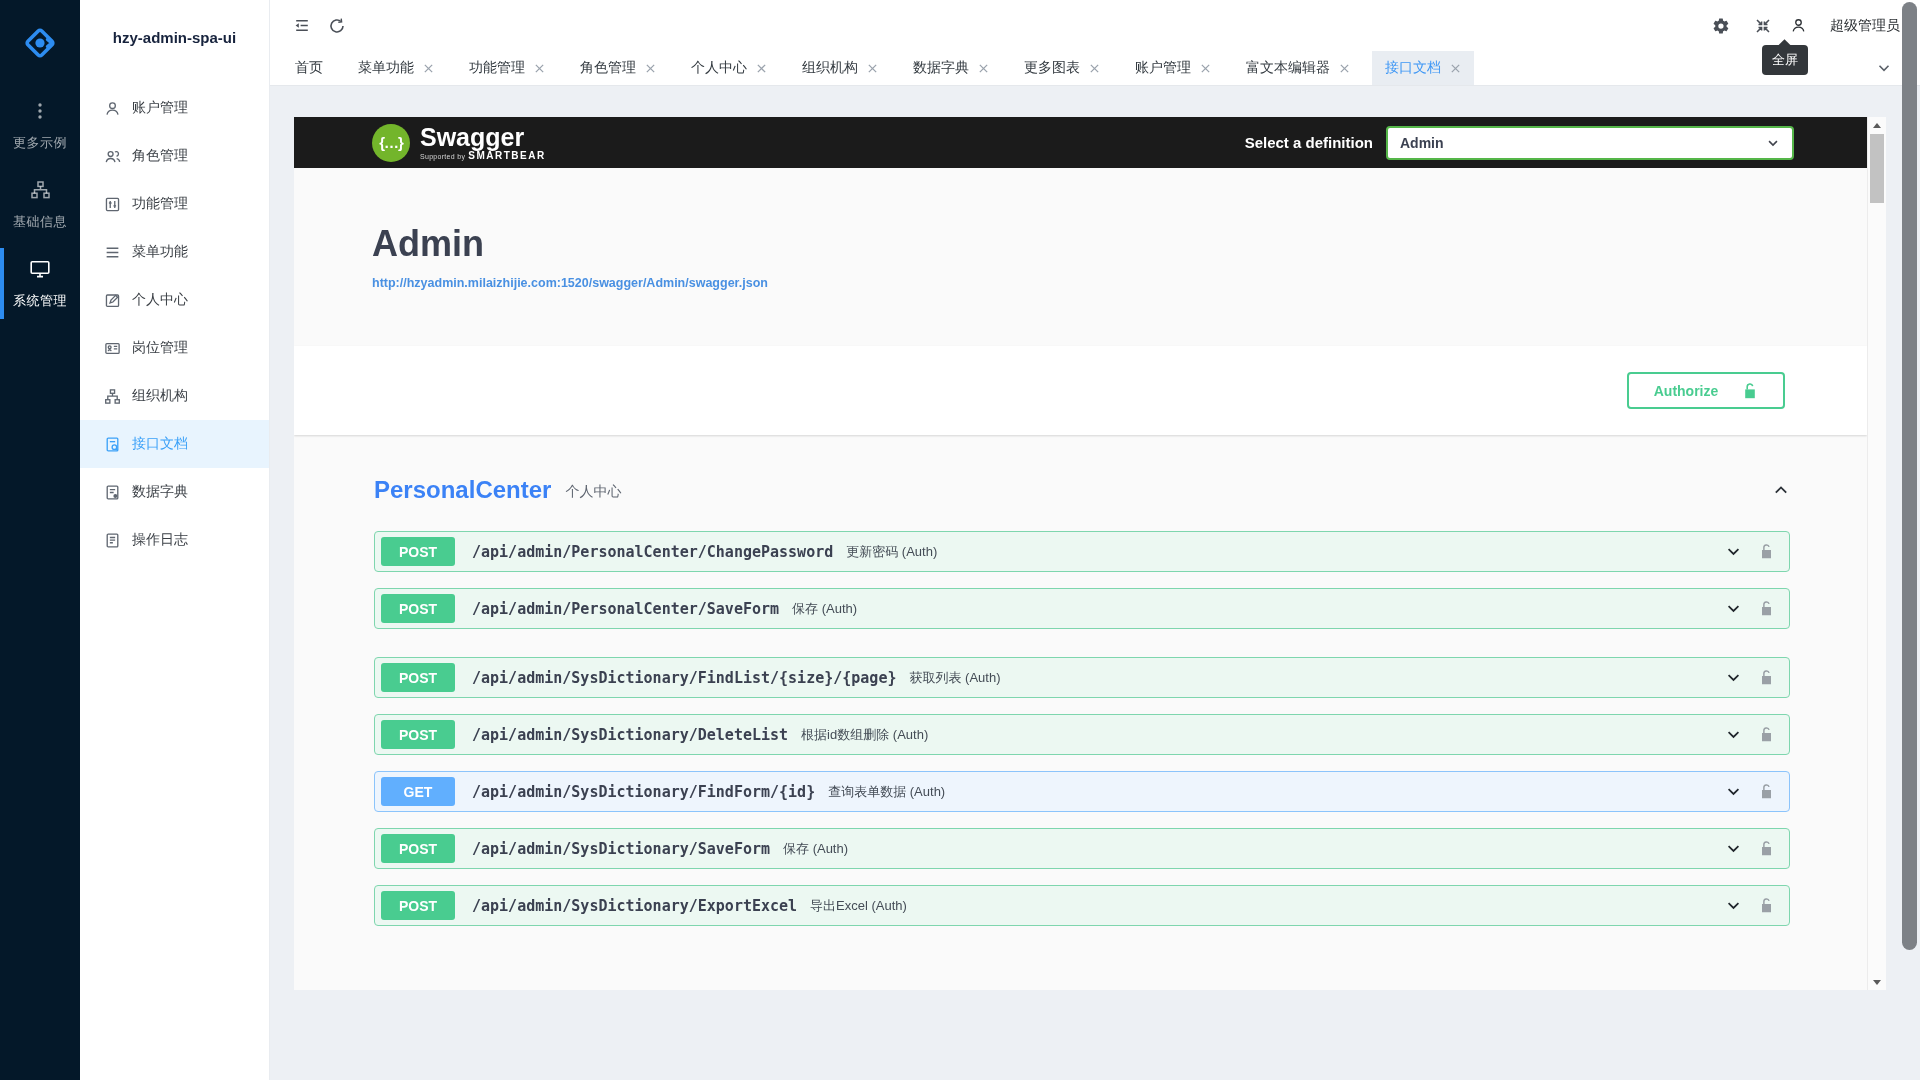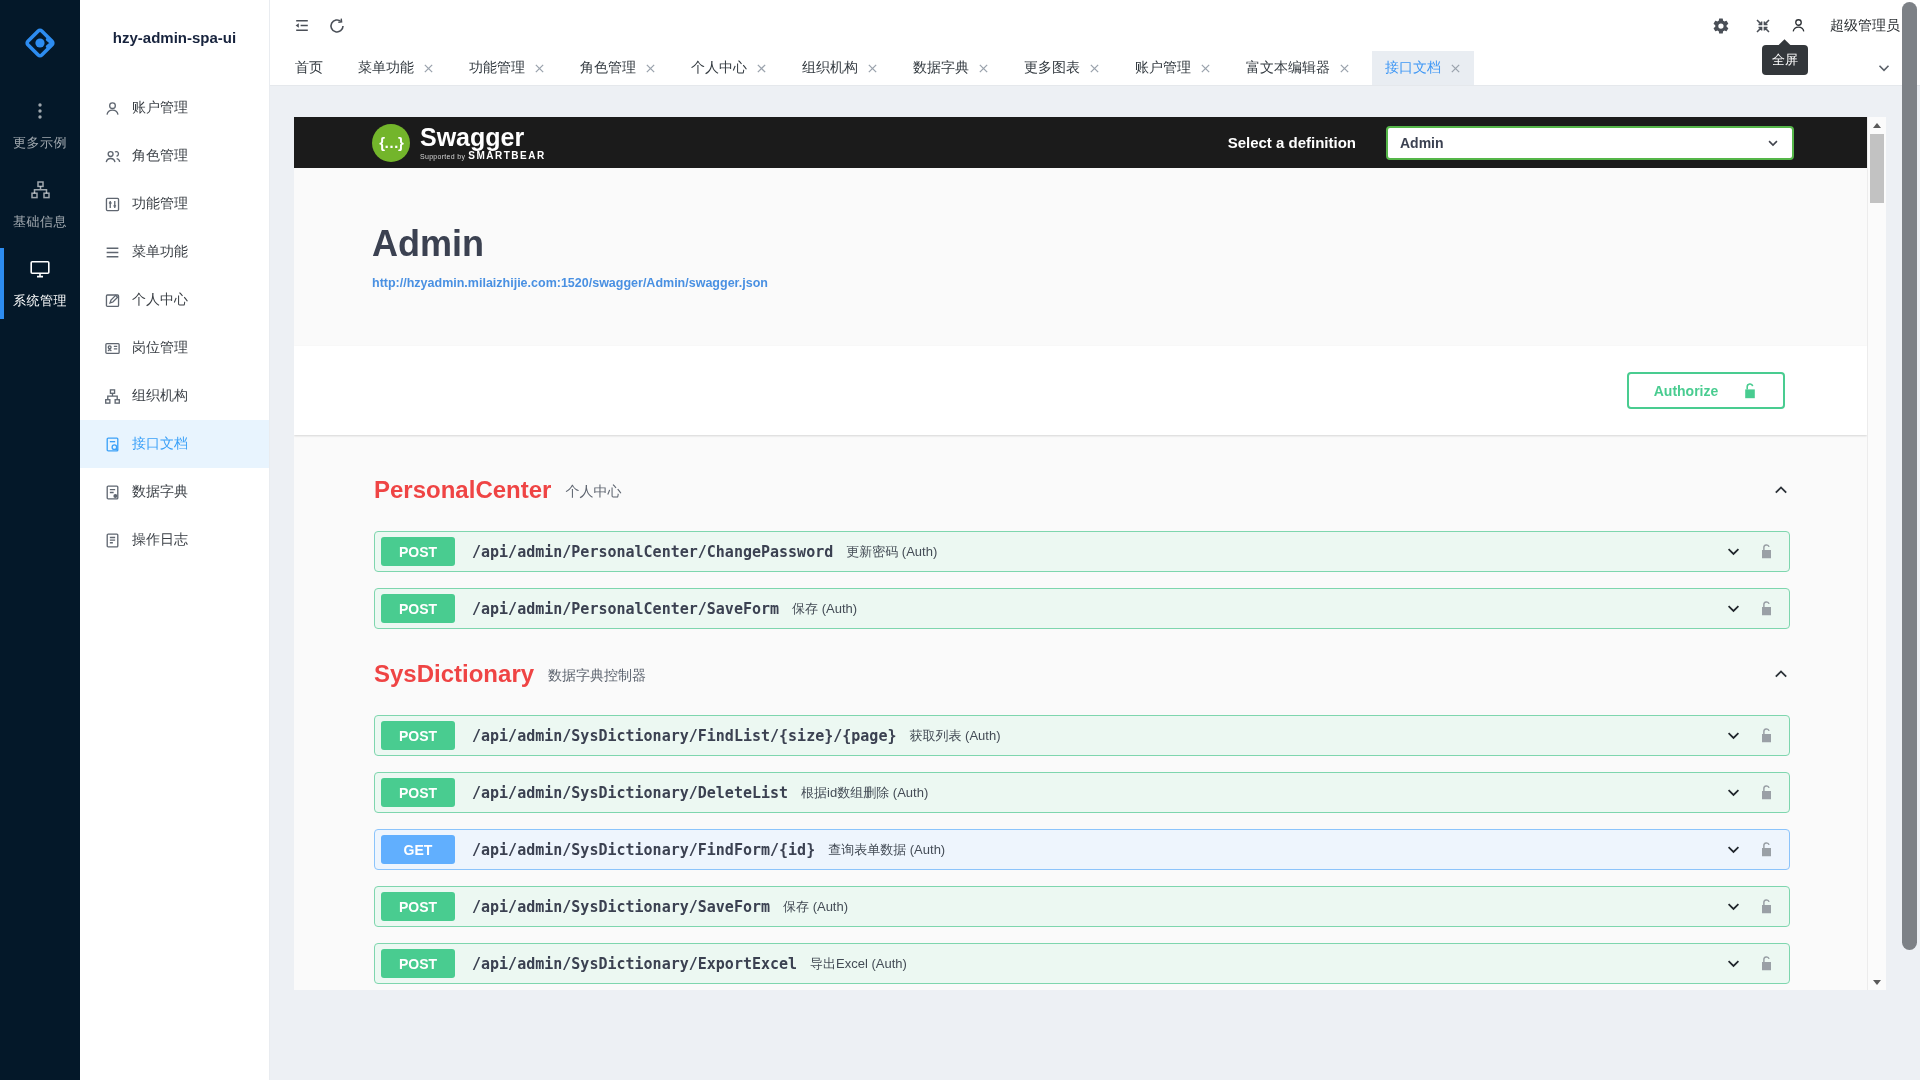--- a/index.html
+++ b/index.html
@@ -43,36 +43,36 @@
   .swagger-panel { position:absolute; left:24px; top:31px; width:1592px; height:873px; background:#fafafa; overflow:hidden; }
   .sw-inner { margin-right:19px; }
 
   .sw-topbar { height:51px; background:#1b1b1b; display:flex; align-items:center; padding:0 73px 0 78px; }
   .sw-logo { display:flex; align-items:center; gap:10px; }
   .sw-logo-circle { width:38px; height:38px; border-radius:50%; background:#73b52b; color:#fff; display:flex; align-items:center; justify-content:center; font-weight:bold; font-size:15px; letter-spacing:-1px; }
   .sw-logo-word { color:#fff; font-size:25px; font-weight:bold; line-height:24px; }
   .sw-logo-sub { color:#d6d6d6; font-size:7px; margin-top:1px; letter-spacing:.3px; }
   .sw-logo-sub b { color:#fff; font-size:10px; letter-spacing:1.5px; margin-left:3px; }
   .sw-topbar .spacer { flex:1; }
-  .sw-select-label { color:#fff; font-weight:bold; font-size:15px; margin-right:30px; }
+  .sw-select-label { color:#fff; font-weight:bold; font-size:15px; margin-right:13px; }
   .sw-select { width:408px; height:34px; background:#fff; border:2px solid #55b649; border-radius:4px; display:flex; align-items:center; padding:0 12px; font-size:14px; font-weight:bold; color:#3b4151; cursor:pointer; }
   .sw-select .spacer { flex:1; }
 
   .sw-info { height:178px; padding:55px 0 0 78px; }
   .sw-title { font-size:36px; font-weight:bold; color:#3b4151; }
   .sw-url { display:inline-block; margin-top:11px; font-size:12.5px; color:#4990e2; text-decoration:none;font-weight:bold; }
 
   .sw-scheme { height:89px; background:#fff; box-shadow:0 1px 2px rgba(0,0,0,.15); display:flex; align-items:center; justify-content:flex-end; padding-right:82px; }
   .authorize-btn { display:flex; align-items:center; justify-content:center; gap:24px; width:158px; height:37px; background:#fff; border:2px solid #49cc90; border-radius:4px; color:#49cc90; font-weight:bold; font-size:14px; cursor:pointer; }
 
   .sw-sections { padding:38px 77px 0 80px; }
   .sw-section { margin-bottom:14px; }
   .sw-section + .sw-section { margin-top:28px; }
   .sw-section-head { display:flex; align-items:center; height:34px; margin-bottom:24px; cursor:pointer; }
-  .sw-section-head h2 { font-size:24px; font-weight:bold; color:#ef4444; }
+  .sw-section-head h2 { font-size:24px; font-weight:bold; color:#3b82f6; }
   .sw-section-desc { font-size:14px; color:#5e6570; margin-left:14px; margin-top:4px; }
   .sw-section-head .spacer { flex:1; }
   .sw-section-head .collapse { color:#2b3137; display:flex; }
 
   .op-row { height:41px; border:1px solid #7ed6ae; border-radius:4px; background:#ecf8f2; display:flex; align-items:center; padding:0 15px 0 6px; margin-bottom:16px; cursor:pointer; }
   .op-row[data-method="GET"] { border-color:#8cc4fb; background:#eef5fd; }
   .op-badge { min-width:74px; height:29px; border-radius:3px; background:#49cc90; color:#fff; font-size:14px; font-weight:bold; display:flex; align-items:center; justify-content:center; padding:0 10px; margin-right:17px; flex:none; }
   .op-row[data-method="GET"] .op-badge { background:#61affe; }
   .op-path { font-family:"DejaVu Sans Mono",monospace; font-weight:bold; font-size:15px; color:#3b4151; margin-right:13px; white-space:nowrap; }
   .op-desc { font-size:13px; color:#444c56; white-space:nowrap; }
@@ -434,30 +434,20 @@
                       <svg width="15" height="17" viewBox="0 0 20 22" fill="currentColor">
                         <path d="M4 9h12v11H4z"></path>
                         <path d="M6.5 9V5.8a3.5 3.5 0 0 1 6.9-.9" fill="none" stroke="currentColor" stroke-width="2"></path>
                       </svg>
                     </span>
                   </span>
               </div>
             </div>
 
             <div class="sw-section">
-              <div class="sw-section-head">
-                <h2>SysDictionary</h2>
-                <span class="sw-section-desc">数据字典控制器</span>
-                <span class="spacer"></span>
-                <span class="collapse">
-                    <svg width="18" height="18" viewBox="0 0 18 18" fill="none" stroke="currentColor" stroke-width="1.8">
-                      <path d="M3.8 11.6L9 6.4l5.2 5.2"></path>
-                    </svg>
-                  </span>
-              </div>
 
               <div class="op-row" data-method="POST">
                 <span class="op-badge">POST</span>
                 <span class="op-path">/api/admin/SysDictionary/FindList/{size}/{page}</span>
                 <span class="op-desc">获取列表 (Auth)</span>
                 <span class="op-right">
                     <span class="chev">
                       <svg width="17" height="17" viewBox="0 0 18 18" fill="none" stroke="currentColor" stroke-width="1.8">
                         <path d="M3.8 6.4L9 11.6l5.2-5.2"></path>
                       </svg>

